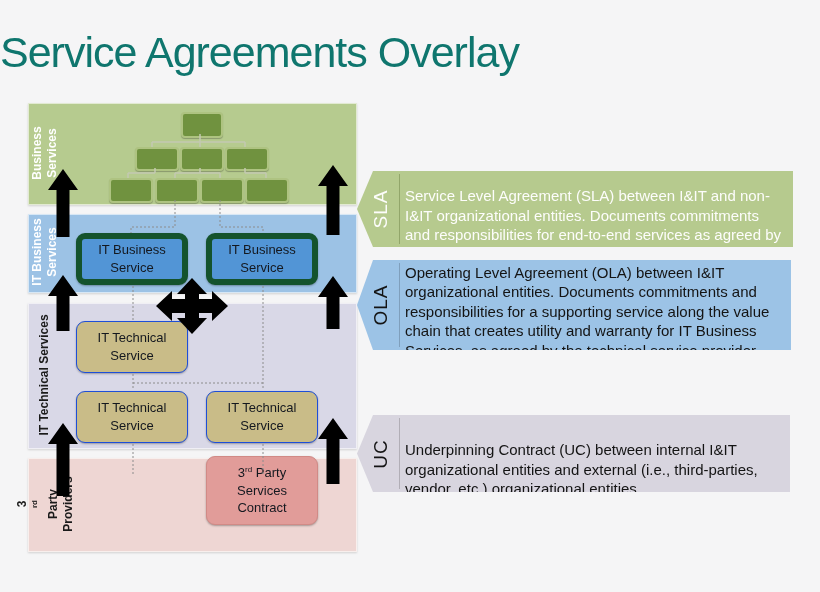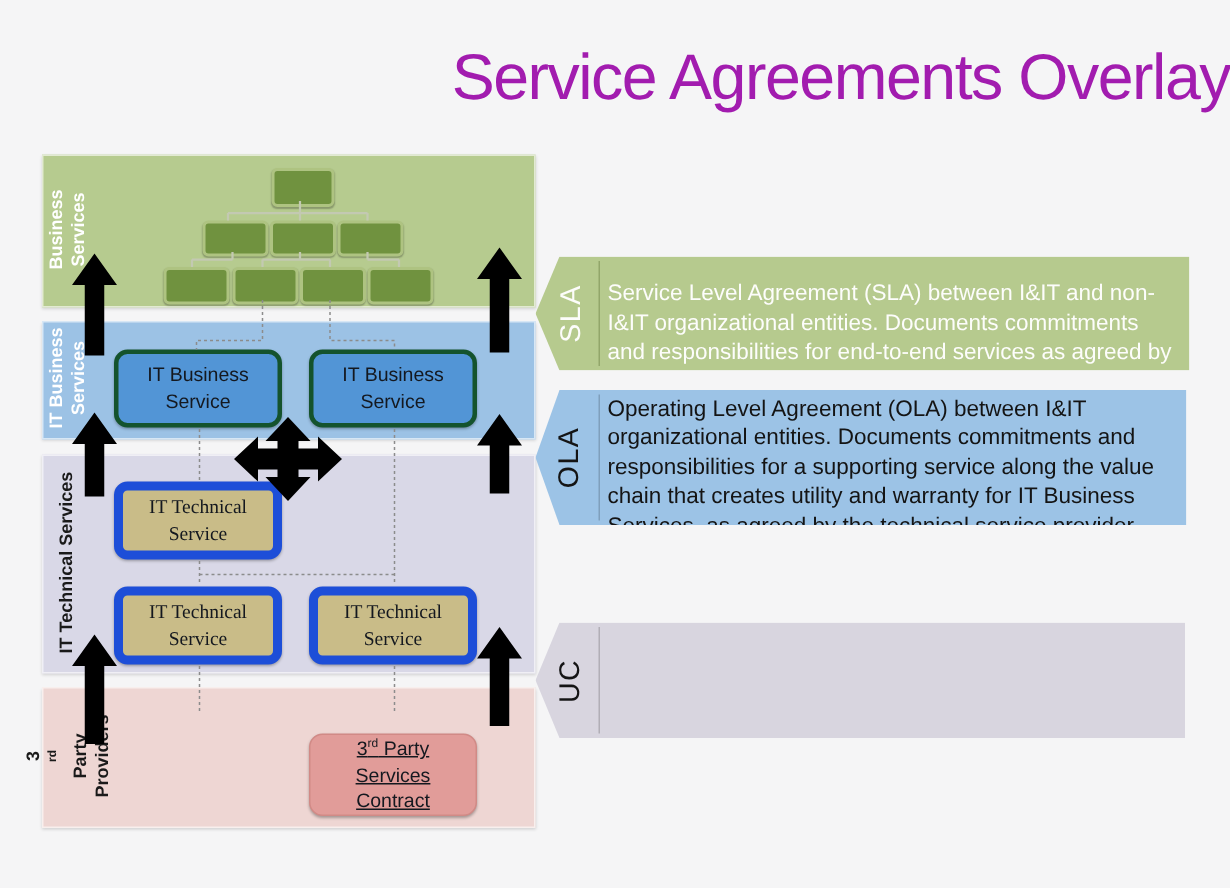--- a/index.html
+++ b/index.html
@@ -1,19 +1,19 @@
 <!DOCTYPE html>
 <html><head>
 <meta charset="utf-8">
 <style>
   html,body{margin:0;padding:0;background:#f5f5f6;}
   .canvas{position:relative;width:820px;height:592px;background:#f5f5f6;
           font-family:"Liberation Sans","DejaVu Sans",sans-serif;overflow:hidden;}
-  .title{position:absolute;left:0;top:28px;width:100%;text-align:right;
-         font-size:43px;font-weight:400;letter-spacing:-1px;color:#a21caf;}
+  .title{position:absolute;left:0;top:28px;width:100%;text-align:left;
+         font-size:43px;font-weight:400;letter-spacing:-1px;color:#0f766e;}
   
   .band{position:absolute;left:28px;width:327px;box-shadow:0 1px 2px rgba(0,0,0,.15);
         border:1px solid rgba(255,255,255,.6);}
   .band-business{top:103px;height:100px;}
   .band-itb{top:214px;height:77px;}
   .band-itt{top:303px;height:144px;}
   .band-3p{top:458px;height:92px;}
   
   .vlabel{position:absolute;display:flex;align-items:center;justify-content:center;
           transform:rotate(-90deg);font-weight:bold;font-size:12px;line-height:1.25;
@@ -24,22 +24,22 @@
   .vl-itt{left:-28px;top:357px;width:144px;height:36px;color:#1a1a1a;}
   .vl-3p{left:-1px;top:484px;width:92px;height:40px;color:#1a1a1a;}
   sup{font-size:8px;}
   
   .org-box{position:absolute;border:2px solid #aec381;border-radius:4px;
            box-shadow:0 1px 1px rgba(0,0,0,.25);}
   
   .node{position:absolute;border-radius:9px;display:flex;align-items:center;
         justify-content:center;text-align:center;font-size:13px;color:#14181f;
         line-height:1.35;box-shadow:0 1px 2px rgba(0,0,0,.3);padding:2px;box-sizing:border-box;}
-  .node-blue{border:3px solid #14532d;}
-  .node-tan{border:6px solid #1d4ed8;font-family:Liberation Serif, serif;}
+  .node-blue{border:6px solid #14532d;}
+  .node-tan{border:1px solid #1d4ed8;}
   .node-pink{border:1px solid #d18a86;}
   
   .callout{position:absolute;clip-path:polygon(16px 0,100% 0,100% 100%,16px 100%,0 50%);
            }
   .callout-tag{position:absolute;left:6px;top:0;height:100%;width:36px;display:flex;
                align-items:center;justify-content:center;}
   .callout-tag span{transform:rotate(-90deg);font-size:19px;letter-spacing:1px;}
   .callout-divider{position:absolute;left:42px;top:3px;bottom:3px;width:1px;
                    background:rgba(0,0,0,.18);}
   .callout-text{position:absolute;left:48px;right:8px;top:16px;height:100%;display:flex;
@@ -106,21 +106,21 @@
   <div class="node node-tan" style="left: 76px; top: 321px; width: 112px; height: 52px; background: rgb(201, 188, 136);">
     <span>IT Technical Service</span>
   </div>
   <div class="node node-tan" style="left: 76px; top: 391px; width: 112px; height: 52px; background: rgb(201, 188, 136);">
     <span>IT Technical Service</span>
   </div>
   <div class="node node-tan" style="left: 206px; top: 391px; width: 112px; height: 52px; background: rgb(201, 188, 136);">
     <span>IT Technical Service</span>
   </div>
 
-  <div class="node node-pink" style="left: 206px; top: 489px; width: 112px; height: 55px; background: rgb(225, 156, 153); text-decoration: underline;">
+  <div class="node node-pink" style="left: 206px; top: 456px; width: 112px; height: 69px; background: rgb(225, 156, 153);">
     <span>
       <span>3</span><sup>rd</sup><span> Party</span><br>
       <span>Services</span><br>
       <span>Contract</span>
     </span>
   </div>
 
   <svg class="overlay" width="820" height="592" viewBox="0 0 820 592">
 
     <path d="M200,134 V142 M152,142 H245 M152,142 V147 M200,142 V147 M245,142 V147
@@ -162,15 +162,16 @@
       </div>
     <div class="callout-divider"></div>
     <div class="callout-text">Operating Level Agreement (OLA) between I&amp;IT organizational entities. Documents commitments and responsibilities for a supporting service along the value chain that creates utility and warranty for IT Business Services, as agreed by the technical service provider and the IT Business Service owner.</div>
   </div>
 
   <div class="callout co-uc" style="background: rgb(216, 213, 223);">
     <div class="callout-tag">
         <span>UC</span>
       </div>
     <div class="callout-divider"></div>
+    <div class="callout-text">Underpinning Contract (UC) between internal I&amp;IT organizational entities and external (i.e., third-parties, vendor, etc.) organizational entities.</div>
   </div>
 
 </div>
 
 </body></html>

